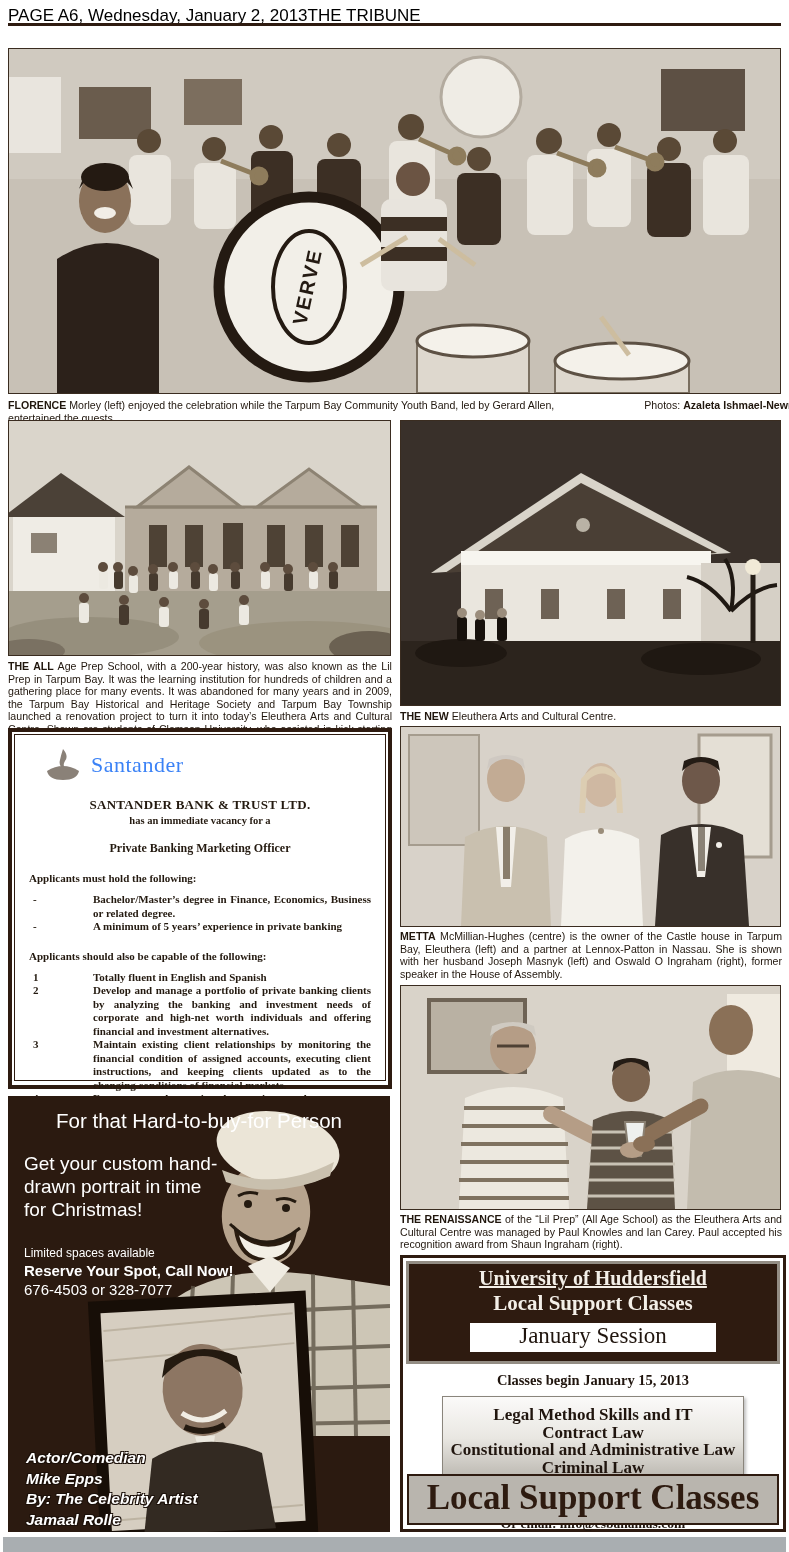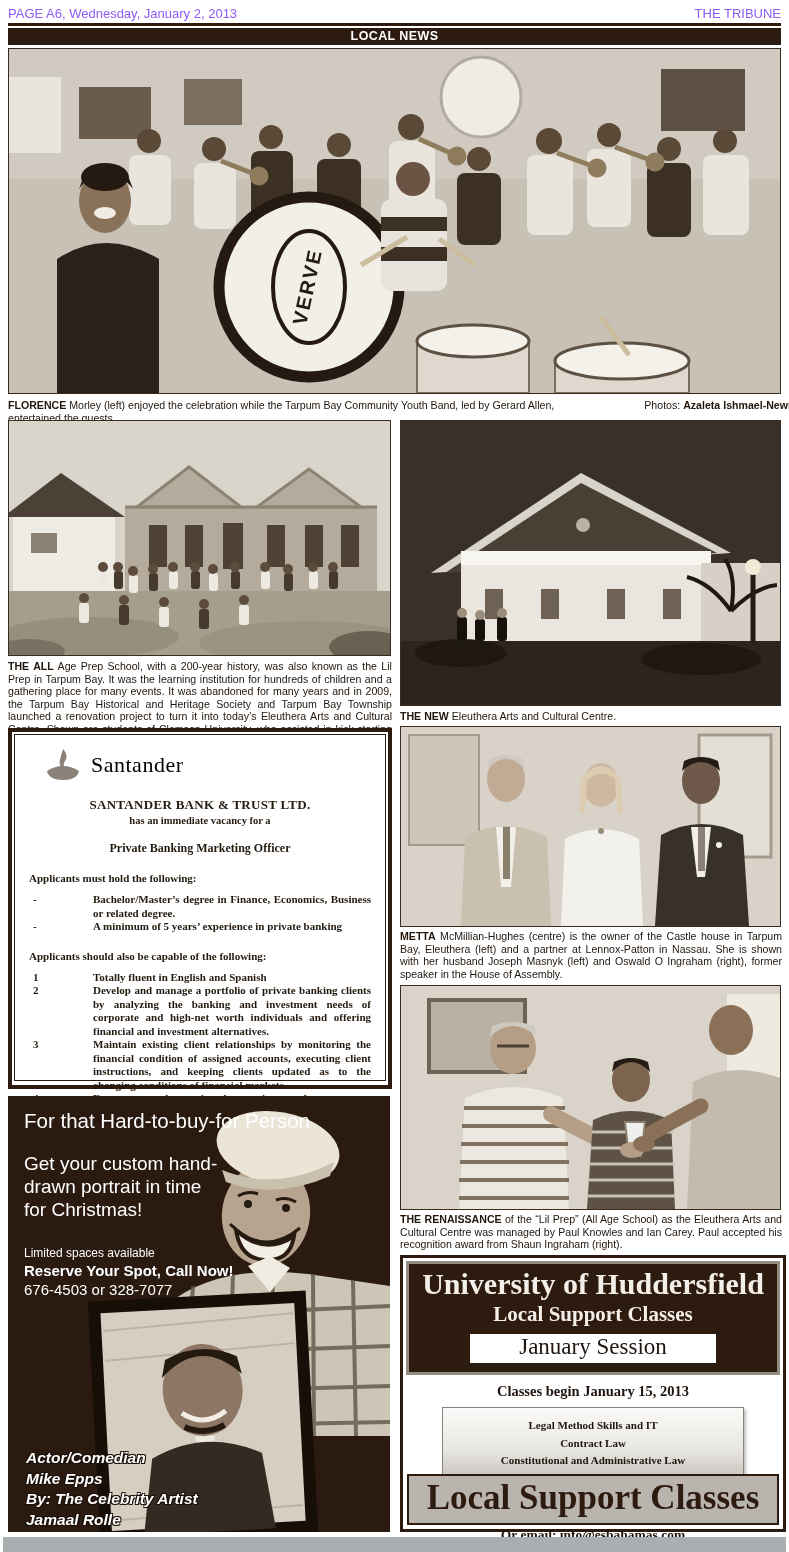--- a/index.html
+++ b/index.html
@@ -1,21 +1,21 @@
 <!DOCTYPE html>
 <html><head>
 <meta charset="utf-8">
 <style>
   html,body { margin:0; padding:0; background:#fff; }
   .page { position:relative; width:789px; height:1552px; background:#fff;
           font-family:"Liberation Sans", sans-serif; color:#241a10; overflow:hidden; }
 
   
   .masthead { position:absolute; top:6px; left:8px; right:8px; display:flex;
-              justify-content:space-between; font-size:13px; color:#8b5cf6; }
+              font-size:17px; color:#000000; }
   .rule { position:absolute; top:23px; left:8px; right:8px; height:3px; background:#2e1b10; }
   .banner { position:absolute; top:28px; left:8px; right:8px; height:17px; background:#2e1b10;
             color:#fff; font-weight:bold; font-size:12.5px; line-height:17px; text-align:center;
             letter-spacing:.4px; }
 
   
   .photo { position:absolute; border:1px solid #3a2c20; background:#cfc8bf; overflow:hidden; }
   .photo svg { display:block; }
 
   
@@ -24,79 +24,78 @@
   .just { text-align:justify; }
   .credit { position:absolute; font-size:10.6px; color:#20160d; text-align:right; }
   .credit .lead { font-weight:bold; }
 
   
   .sant { position:absolute; left:8px; top:728px; width:384px; height:361px;
           border:4px solid #2e1b10; box-sizing:border-box; background:#fff; }
   .sant-inner { border:1px solid #2e1b10; margin:2px; height:calc(100% - 6px); box-sizing:border-box;
                 padding:8px 14px 6px; font-family:"Liberation Serif", serif; color:#241a10; }
   .sant-logo { display:flex; align-items:center; margin:4px 0 0 14px; }
-  .sant-logo-name { font-size:22px; color:#000000; margin-left:8px; letter-spacing:.5px; }
+  .sant-logo-name { font-size:22px; color:#3b82f6; margin-left:8px; letter-spacing:.5px; }
   .sant-center { text-align:center; margin-top:14px; }
   .sant-company { font-size:13px; font-weight:bold; letter-spacing:.3px; }
   .sant-vacancy { font-size:10.5px; font-weight:bold; margin-top:2px; }
   .sant-position { font-size:12px; font-weight:bold; margin-top:15px; }
   .sant-head { font-size:11px; font-weight:bold; margin-top:16px; }
   .sant-list { margin-top:9px; }
   .sant-item { display:flex; font-size:11px; font-weight:bold; line-height:13.5px; }
   .sant-item .numcol { width:64px; flex:none; padding-left:4px; box-sizing:border-box; }
   .sant-item .itext { flex:1; text-align:justify; }
   .sant-close { font-size:11.3px; line-height:13.5px; margin-top:14px; font-weight:normal; }
 
   
   .gift { position:absolute; left:8px; top:1096px; width:382px; height:436px; background:#2b1a10;
           overflow:hidden; color:#fff; }
   .gift-art { position:absolute; left:0; top:0; }
   .gift-text { position:absolute; left:16px; top:12px; width:350px; }
   .g-title { font-size:30px; font-weight:bold; letter-spacing:.5px; }
-  .g-sub { font-size:20.5px; margin-top:1px; }
+  .g-sub { font-size:20.5px; margin-top:1px;text-align:center; }
   .g-pitch { font-size:19px; line-height:23px; margin-top:19px; width:200px; }
   .g-limited { font-size:12px; margin-top:25px; }
   .g-reserve { font-size:15px; font-weight:bold; margin-top:2px; }
   .g-phones { font-size:15px; margin-top:2px; }
   .g-company { font-size:15px; margin-top:1px; }
   .g-credit { position:absolute; left:18px; top:352px; font-size:15.5px; font-weight:bold;
               font-style:italic; line-height:20.5px; color:#fff;
               text-shadow:1px 1px 0 #1c110a, -1px -1px 0 #1c110a, 1px -1px 0 #1c110a, -1px 1px 0 #1c110a; }
 
   
   .hud { position:absolute; left:400px; top:1255px; width:386px; height:277px; box-sizing:border-box;
          border:3px solid #2e1b10; background:#fff; font-family:"Liberation Serif", serif; color:#20150e; }
   .hud-header { margin:3px; border:3px solid #938d84; background:#2e1b10; text-align:center;
                 padding:3px 0 9px; }
-  .hud-title { color:#f3efe8; font-size:30px; font-weight:bold; }
+  .hud-title { color:#f3efe8; font-size:20px; font-weight:bold;text-decoration:underline; }
   .hud-sub { color:#f3efe8; font-size:21px; font-weight:bold; margin-top:1px; }
   .hud-session { background:#fff; width:246px; margin:7px auto 0; font-size:23px; padding:0 0 3px; }
   .hud-begin { text-align:center; font-size:14.5px; font-weight:bold; margin-top:8px; }
   .hud-courses { width:300px; margin:7px auto 0; border:1px solid #8a857c; text-align:center;
                  background:linear-gradient(180deg,#fbfaf9 0%,#e9e7e2 45%,#b0aca4 100%);
                  padding:9px 0 12px; box-shadow:2px 2px 3px rgba(0,0,0,.25); }
-  .hud-course { font-size:11px; font-weight:bold; line-height:17.5px; }
+  .hud-course { font-size:17px; font-weight:bold; line-height:17.5px; }
   .hud-call { text-align:center; font-size:13.5px; font-weight:bold; margin-top:9px; line-height:17px; }
   .hud-footer { position:absolute; left:4px; right:4px; bottom:4px; border:2px solid #2e1b10;
                 background:#b9b5ae; text-align:center; font-size:35px; font-weight:bold;
                 color:#2e1b10; padding:2px 0 5px; }
 
   .bottom-bar { position:absolute; left:3px; top:1537px; width:783px; height:15px; background:#a9aeb1; }
 </style>
 </head>
 <body>
 
 <div class="page">
 
   <div class="masthead">
     <span>PAGE A6, Wednesday, January 2, 2013</span>
     <span>THE TRIBUNE</span>
   </div>
   <div class="rule"></div>
-  <div class="banner">LOCAL NEWS</div>
 
   <div class="photo" style="left:8px; top:48px; width:771px; height:344px;">
     <svg width="771" height="344" viewBox="0 0 771 344" preserveAspectRatio="none">
       <rect width="771" height="344" fill="#c8c1b6"></rect>
       <rect width="771" height="130" fill="#d0cac0"></rect>
       <rect x="0" y="28" width="52" height="76" fill="#e9e5de"></rect>
       <rect x="70" y="38" width="72" height="52" fill="#6a5c4d"></rect>
       <rect x="175" y="30" width="58" height="46" fill="#7c6e5e"></rect>
       <rect x="652" y="20" width="84" height="62" fill="#5d5044"></rect>
       <circle cx="472" cy="48" r="40" fill="#efece5" stroke="#b3ab9f" stroke-width="3"></circle>

